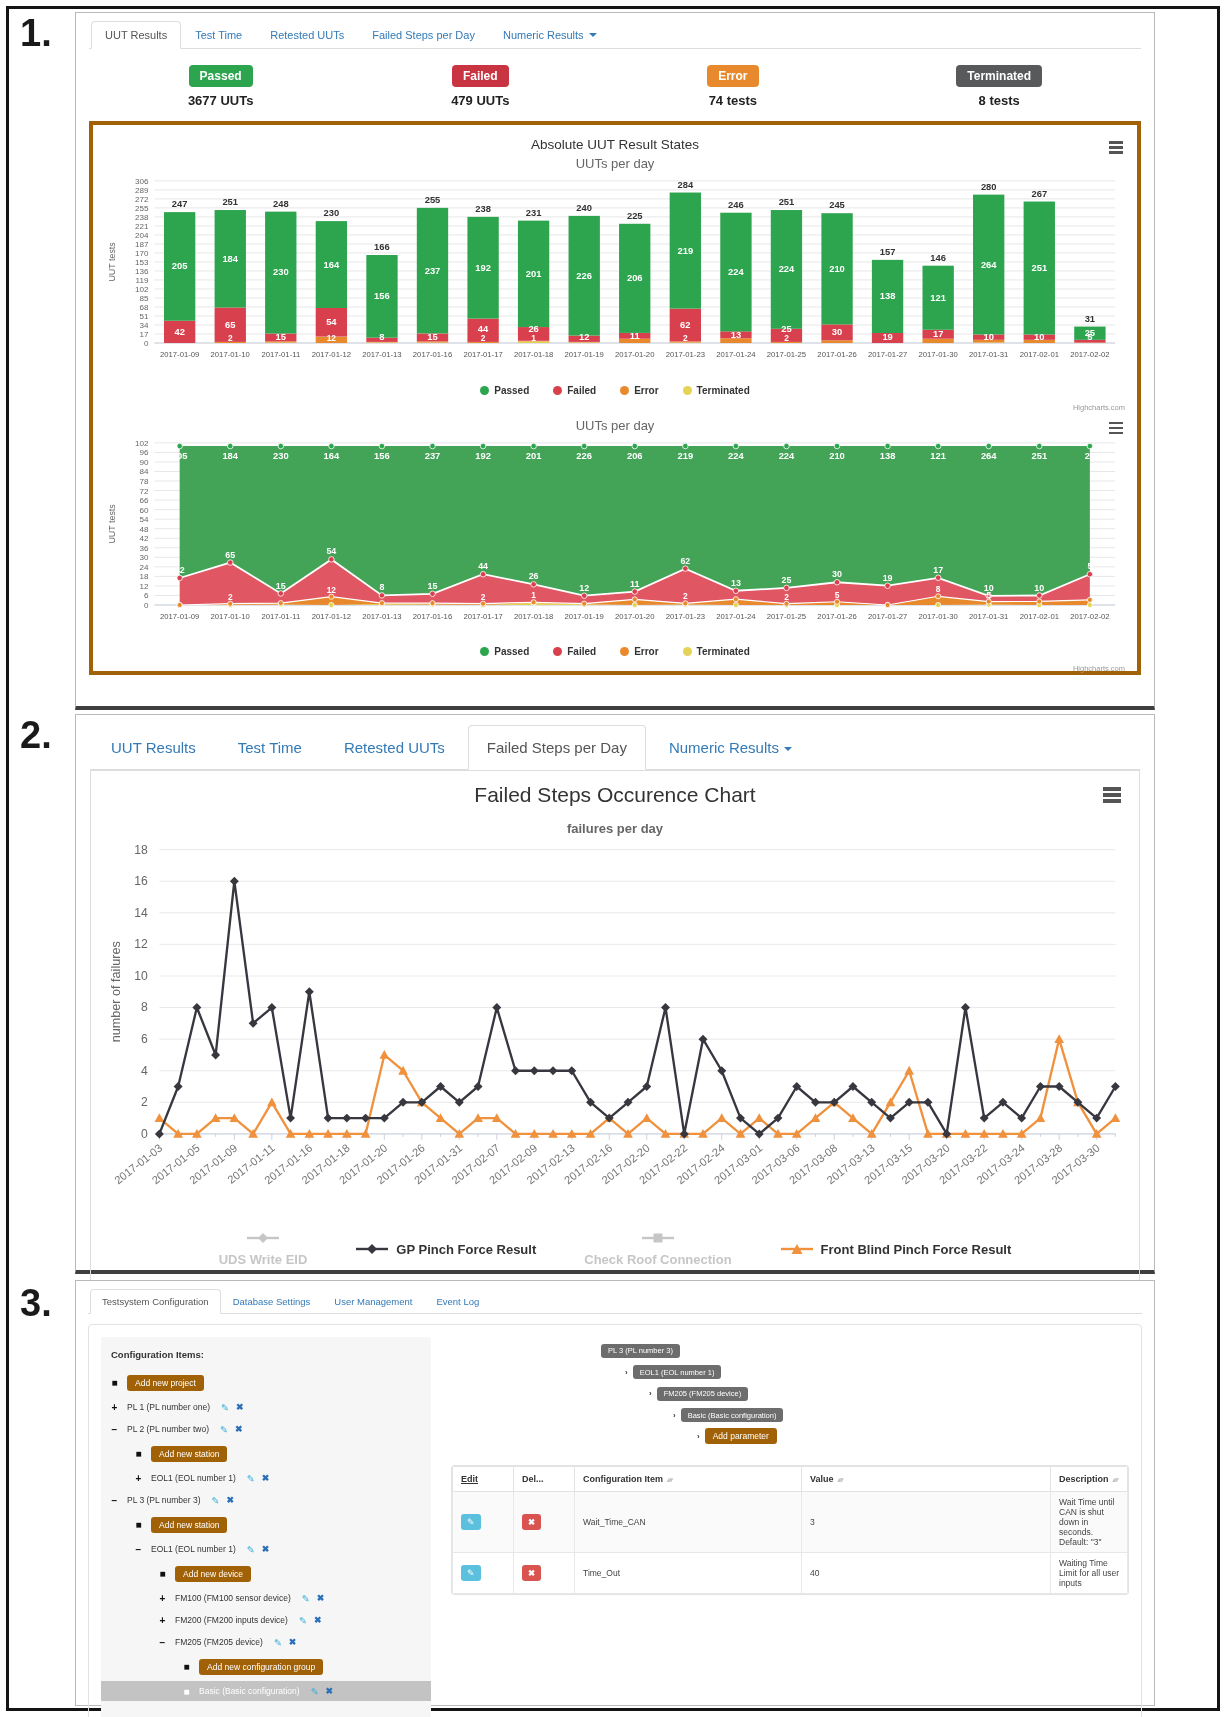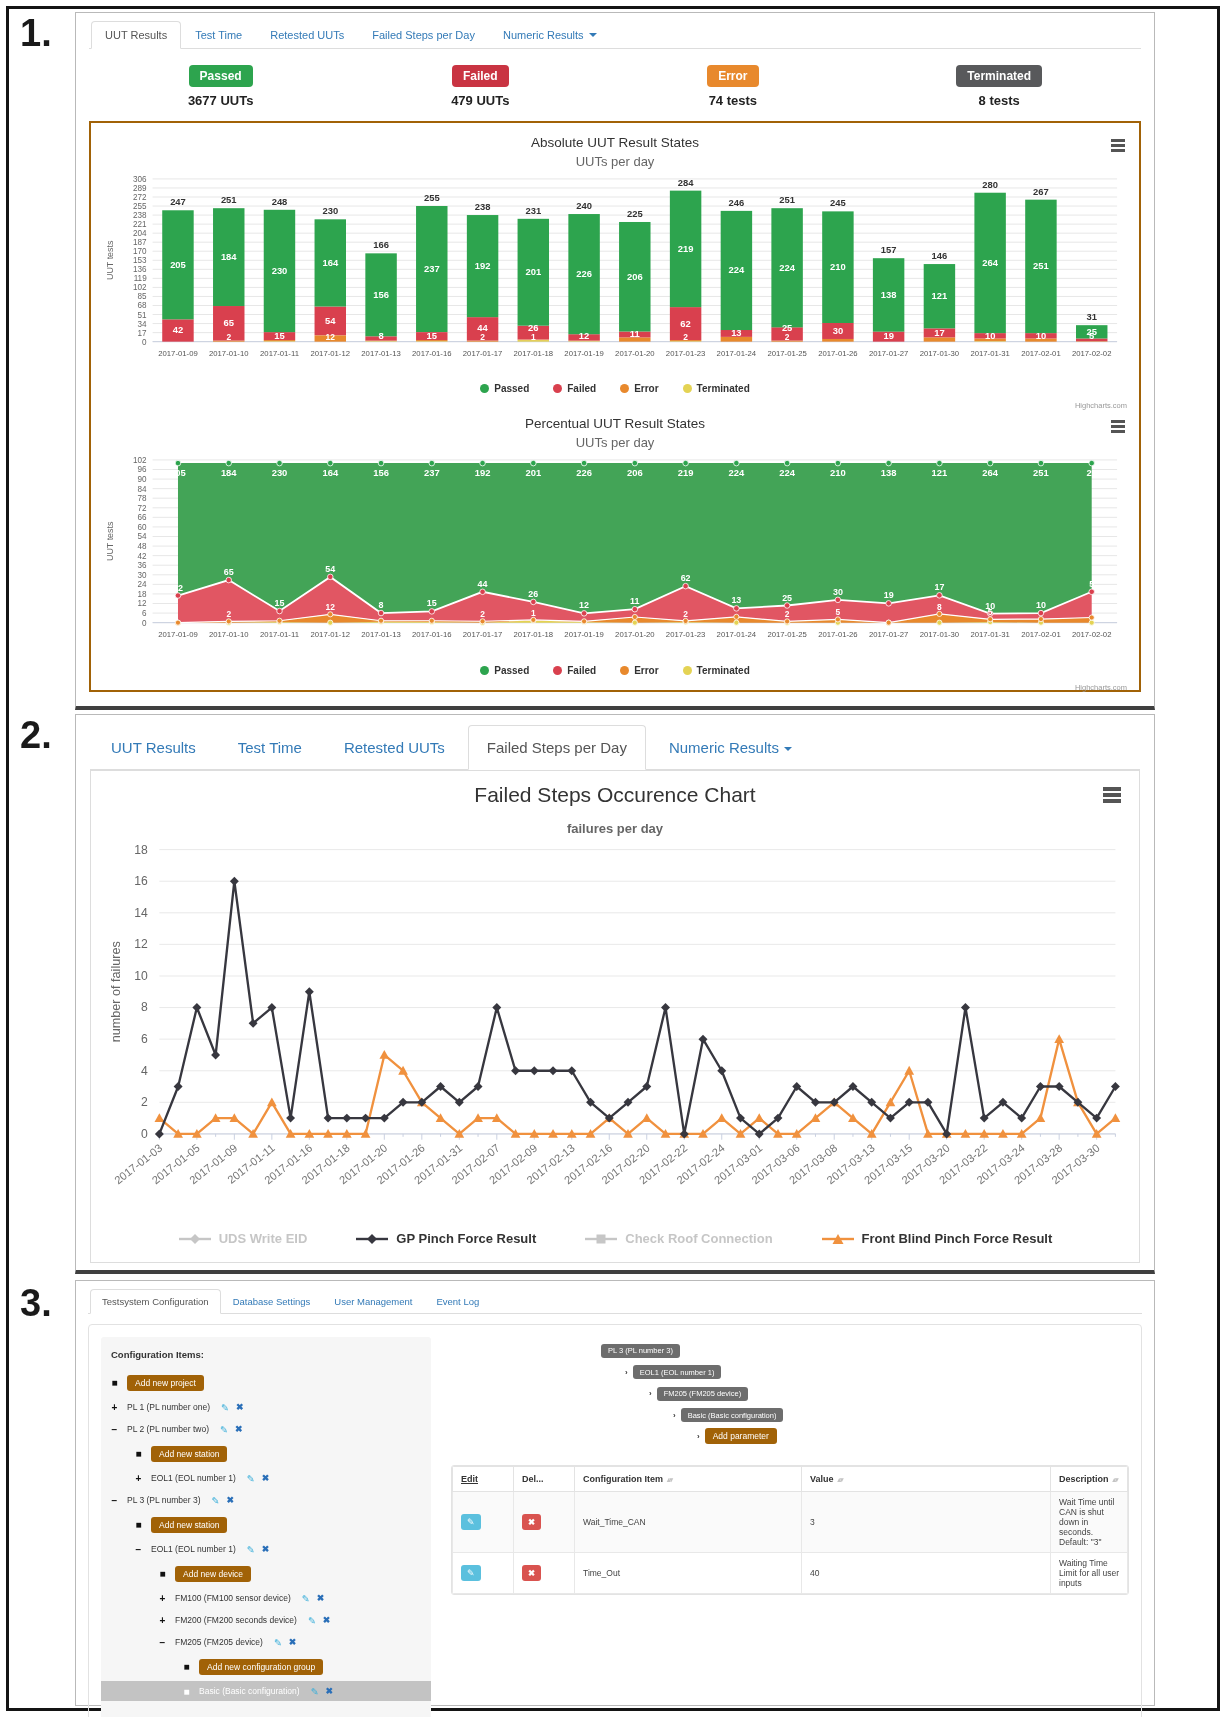--- a/index.html
+++ b/index.html
@@ -16,40 +16,40 @@
   .tabs.sm .tab{font-size:11px;padding:7px 13px;}
   .tabs.lg .tab{font-size:15px;padding:13px 18px;margin-right:4px;}
   .tabs.xs .tab{font-size:9.5px;padding:6px 11px;}
   .caret{display:inline-block;margin-left:5px;vertical-align:2px;border-left:4px solid transparent;border-right:4px solid transparent;border-top:4px solid currentColor;}
   
   .p1-inner{padding:8px 13px 6px;}
   .summary{display:flex;justify-content:space-around;margin:16px 0 2px;}
   .sum-item{text-align:center;}
   .badge{display:inline-block;color:#fff;font-weight:bold;font-size:12px;padding:4px 11px;border-radius:4px;}
   .count{margin-top:6px;font-size:13px;font-weight:bold;color:#222;}
-  .p1-card{border:2px solid #a16207;margin-top:13px;padding:4px 8px 0;}
+  .p1-card{border:4px solid #a16207;margin-top:13px;padding:4px 8px 0;}
   .chart-block{position:relative;padding-bottom:10px;}
   .chart-head{text-align:center;position:relative;margin:8px 0 0;}
   .c-title{font-size:13.5px;color:#333;}
   .c-sub{font-size:13px;color:#666;margin-top:4px;}
   .burger{position:absolute;right:4px;top:2px;display:flex;flex-direction:column;gap:2.5px;cursor:pointer;padding:2px;}
   .burger span{display:block;width:14px;height:2.5px;background:#555;}
   .burger.big span{width:18px;height:3.5px;gap:3px;}
   .leg{display:flex;justify-content:center;gap:24px;margin:0 0 4px;font-size:10px;font-weight:bold;color:#333;}
   .leg-item{cursor:pointer;}
   .dot{display:inline-block;width:9px;height:9px;border-radius:50%;margin-right:5px;vertical-align:-1px;}
   .wm{position:absolute;right:4px;bottom:-2px;font-size:7.5px;color:#999;}
   
   .p2-inner{padding:10px 14px;}
   .p2-card{border:1px solid #ddd;padding:12px 8px 6px;position:relative;}
   .p2-title{font-size:21px;color:#333;text-align:center;}
   .p2-sub{font-size:13px;color:#666;font-weight:bold;text-align:center;margin-top:14px;}
   .p2leg{display:flex;justify-content:center;gap:48px;align-items:center;margin:2px 0 10px;}
   .p2leg-item{font-size:13px;font-weight:bold;color:#333;display:flex;align-items:center;gap:7px;cursor:pointer;}
-  .p2leg-item.disabled{color:#c6c6c6;}
+  .p2leg-item.disabled{color:#c6c6c6;flex-direction:column;}
   
   .p3-inner{padding:8px 12px 12px;}
   .p3-card{border:1px solid #e2e2e2;border-radius:4px;padding:12px;display:flex;gap:20px;margin-top:10px;min-height:372px;align-items:flex-start;}
   .tree{background:#f6f6f6;border-radius:3px;width:330px;padding:8px 0 40px;flex:none;min-height:352px;box-sizing:border-box;}
   .tree-head{font-size:9.5px;font-weight:bold;color:#333;padding:4px 10px 10px;}
   .tree-row{display:flex;align-items:center;gap:7px;padding:4.5px 8px;font-size:8.5px;color:#333;margin-bottom:2px;}
   .tree-row .ticon{font-weight:bold;font-size:10px;width:11px;text-align:center;color:#111;cursor:pointer;}
   .tree-row.selected{background:#c3c3c3;color:#fff;}
   .tree-row.selected .ticon{color:#fff;}
   .t-edit{color:#3bafda;font-size:9.5px;cursor:pointer;margin-left:4px;}
@@ -296,21 +296,20 @@
             <span class="leg-item"><span class="dot" style="background: rgb(45, 164, 78);"></span><span>Passed</span></span>
             <span class="leg-item"><span class="dot" style="background: rgb(217, 64, 78);"></span><span>Failed</span></span>
             <span class="leg-item"><span class="dot" style="background: rgb(232, 137, 45);"></span><span>Error</span></span>
             <span class="leg-item"><span class="dot" style="background: rgb(228, 211, 84);"></span><span>Terminated</span></span>
           </div>
         <div class="wm">Highcharts.com</div>
       </div>
 
       <div class="chart-block">
         <div class="chart-head">
-          <div class="c-title">Percentual UUT Result States</div>
           <div class="c-sub">UUTs per day</div>
           <div class="burger">
               <span></span>
               <span></span>
               <span></span>
             </div>
         </div>
         <svg id="chartB" width="100%" viewBox="0 0 1040 212">
             <line x1="54" y1="174" x2="1026" y2="174" stroke="#e7e7e7" stroke-width="1"></line>
             <text x="48" y="177" text-anchor="end" font-size="8.2" fill="#666">0</text>
@@ -831,21 +830,21 @@
               <span class="green-btn">Add new device</span>
             </div>
             <div class="tree-row" style="padding-left: 56px;">
               <span class="ticon">+</span>
               <span>FM100 (FM100 sensor device)</span>
               <span class="t-edit">✎</span>
               <span class="t-del">✖</span>
             </div>
             <div class="tree-row" style="padding-left: 56px;">
               <span class="ticon">+</span>
-              <span>FM200 (FM200 seconds device)</span>
+              <span>FM200 (FM200 inputs device)</span>
               <span class="t-edit">✎</span>
               <span class="t-del">✖</span>
             </div>
             <div class="tree-row" style="padding-left: 56px;">
               <span class="ticon">−</span>
               <span>FM205 (FM205 device)</span>
               <span class="t-edit">✎</span>
               <span class="t-del">✖</span>
             </div>
             <div class="tree-row" style="padding-left: 80px;">

